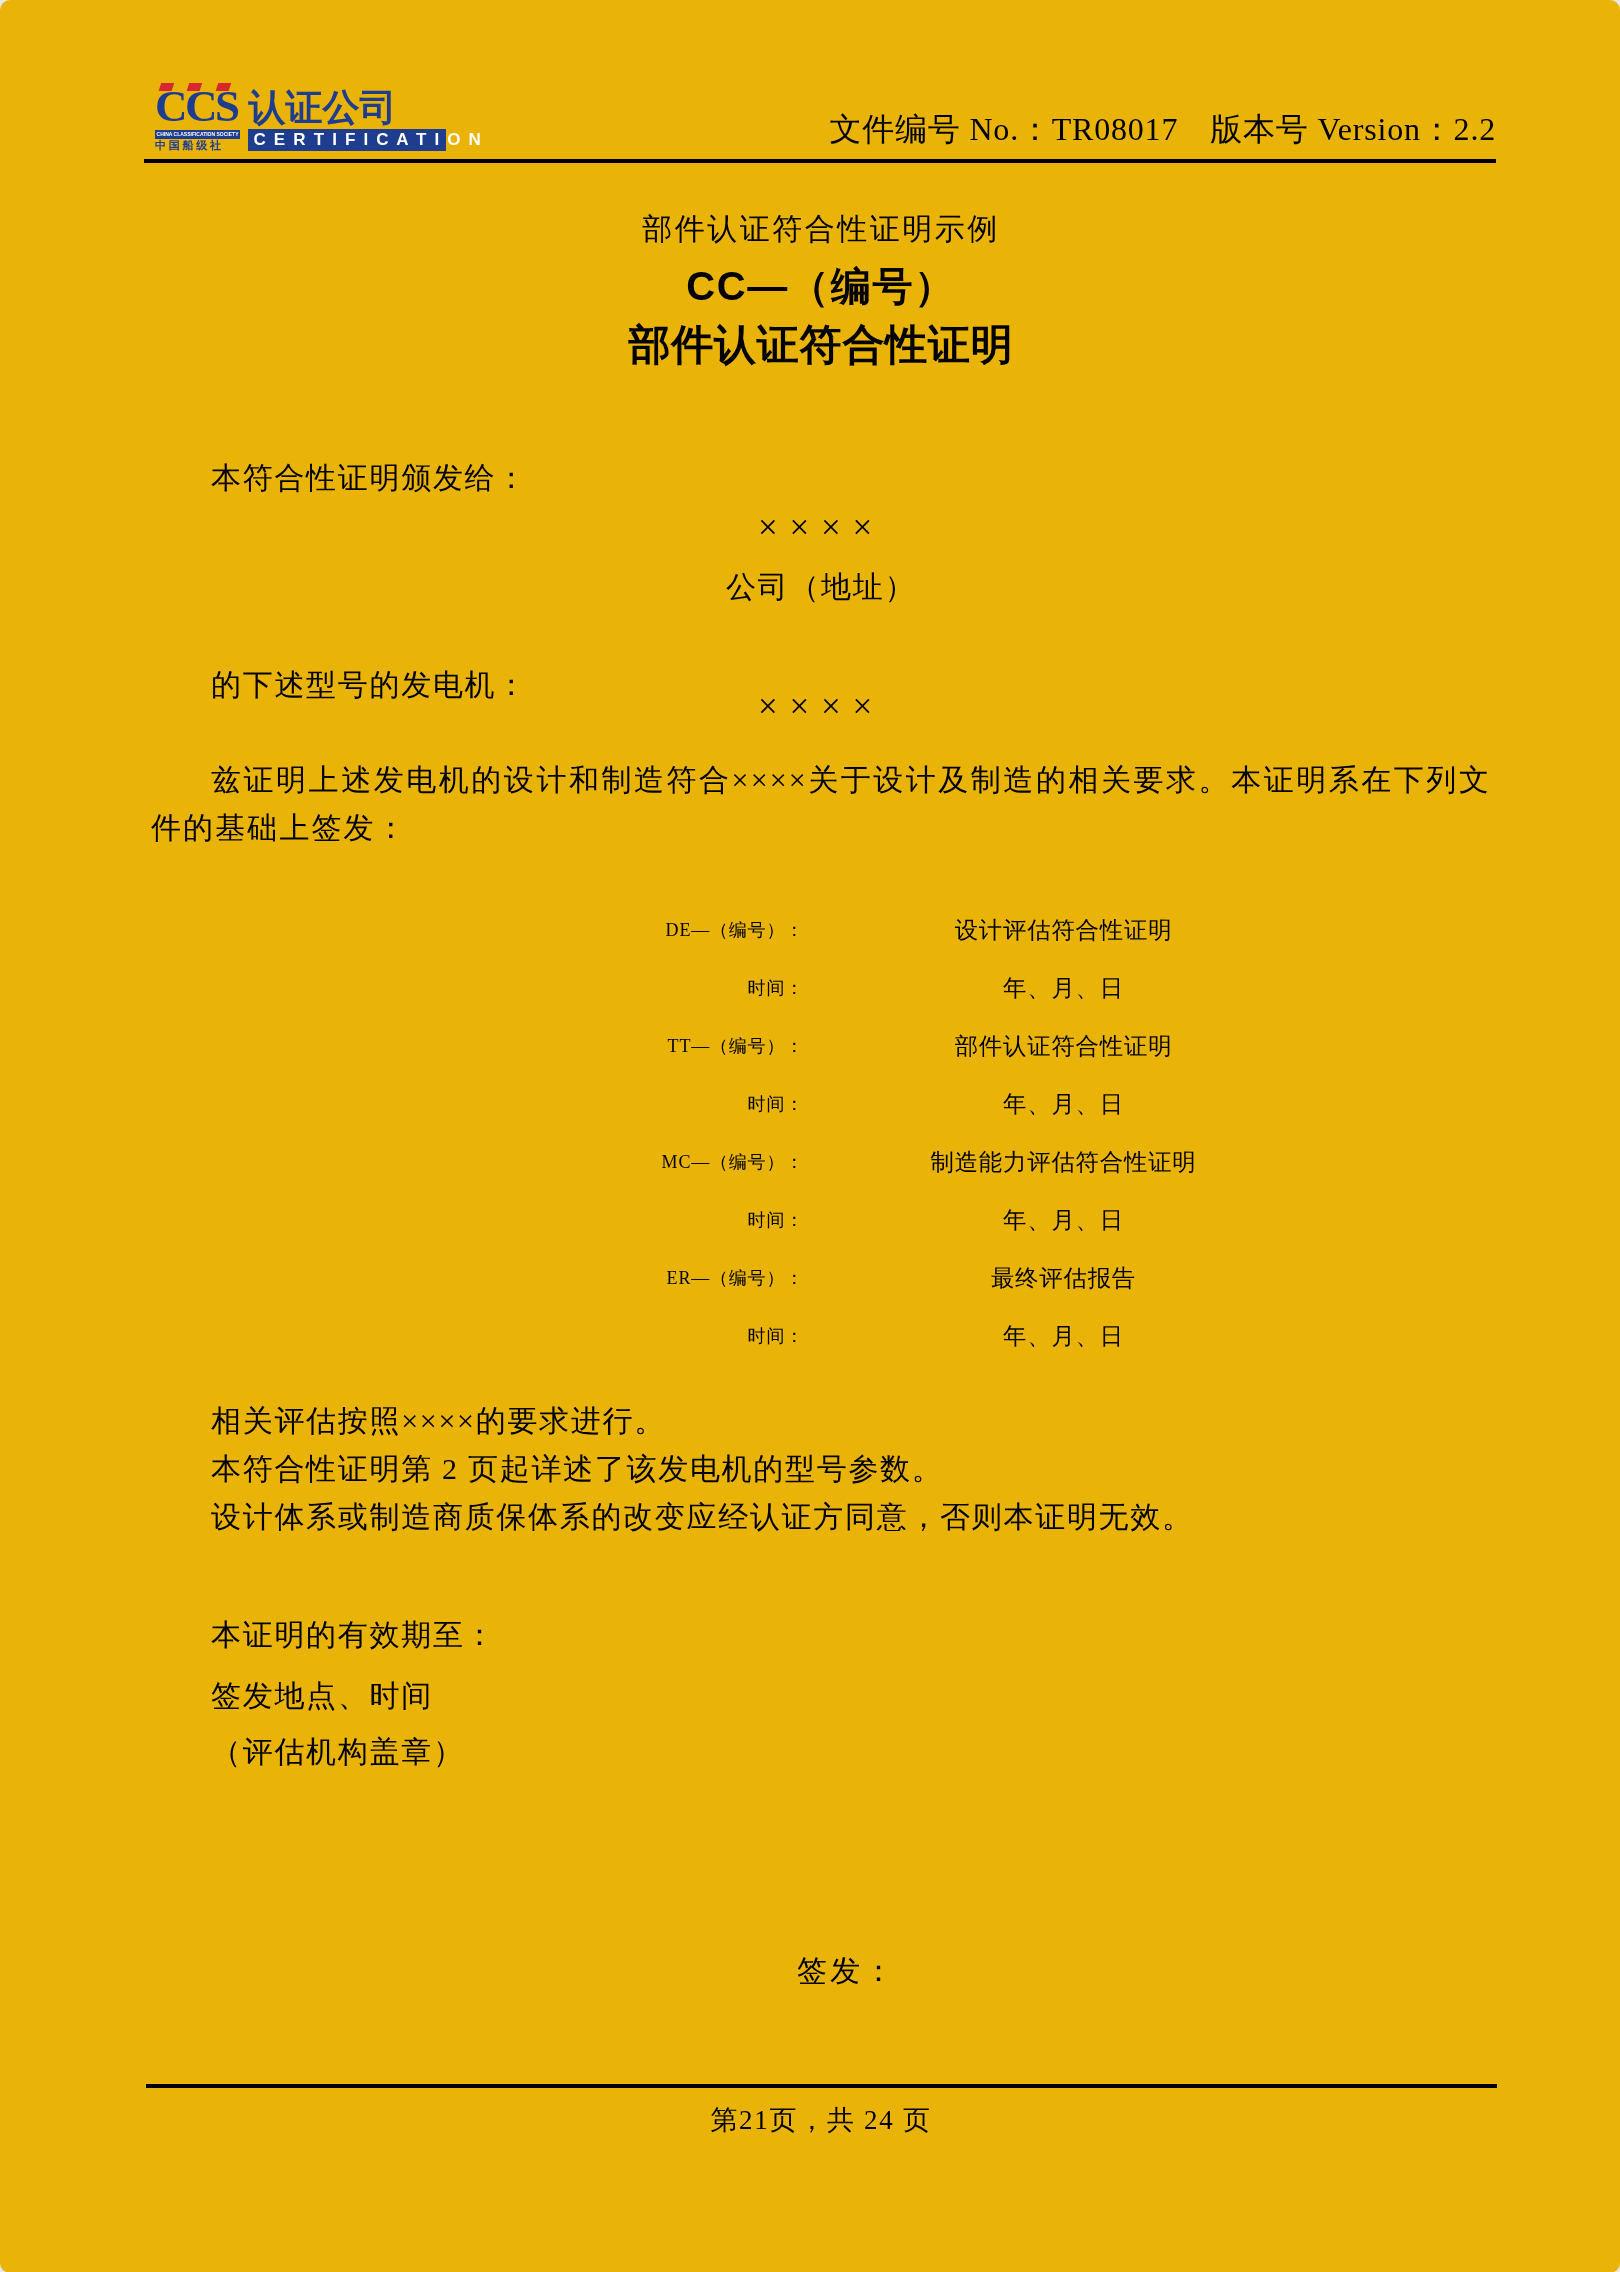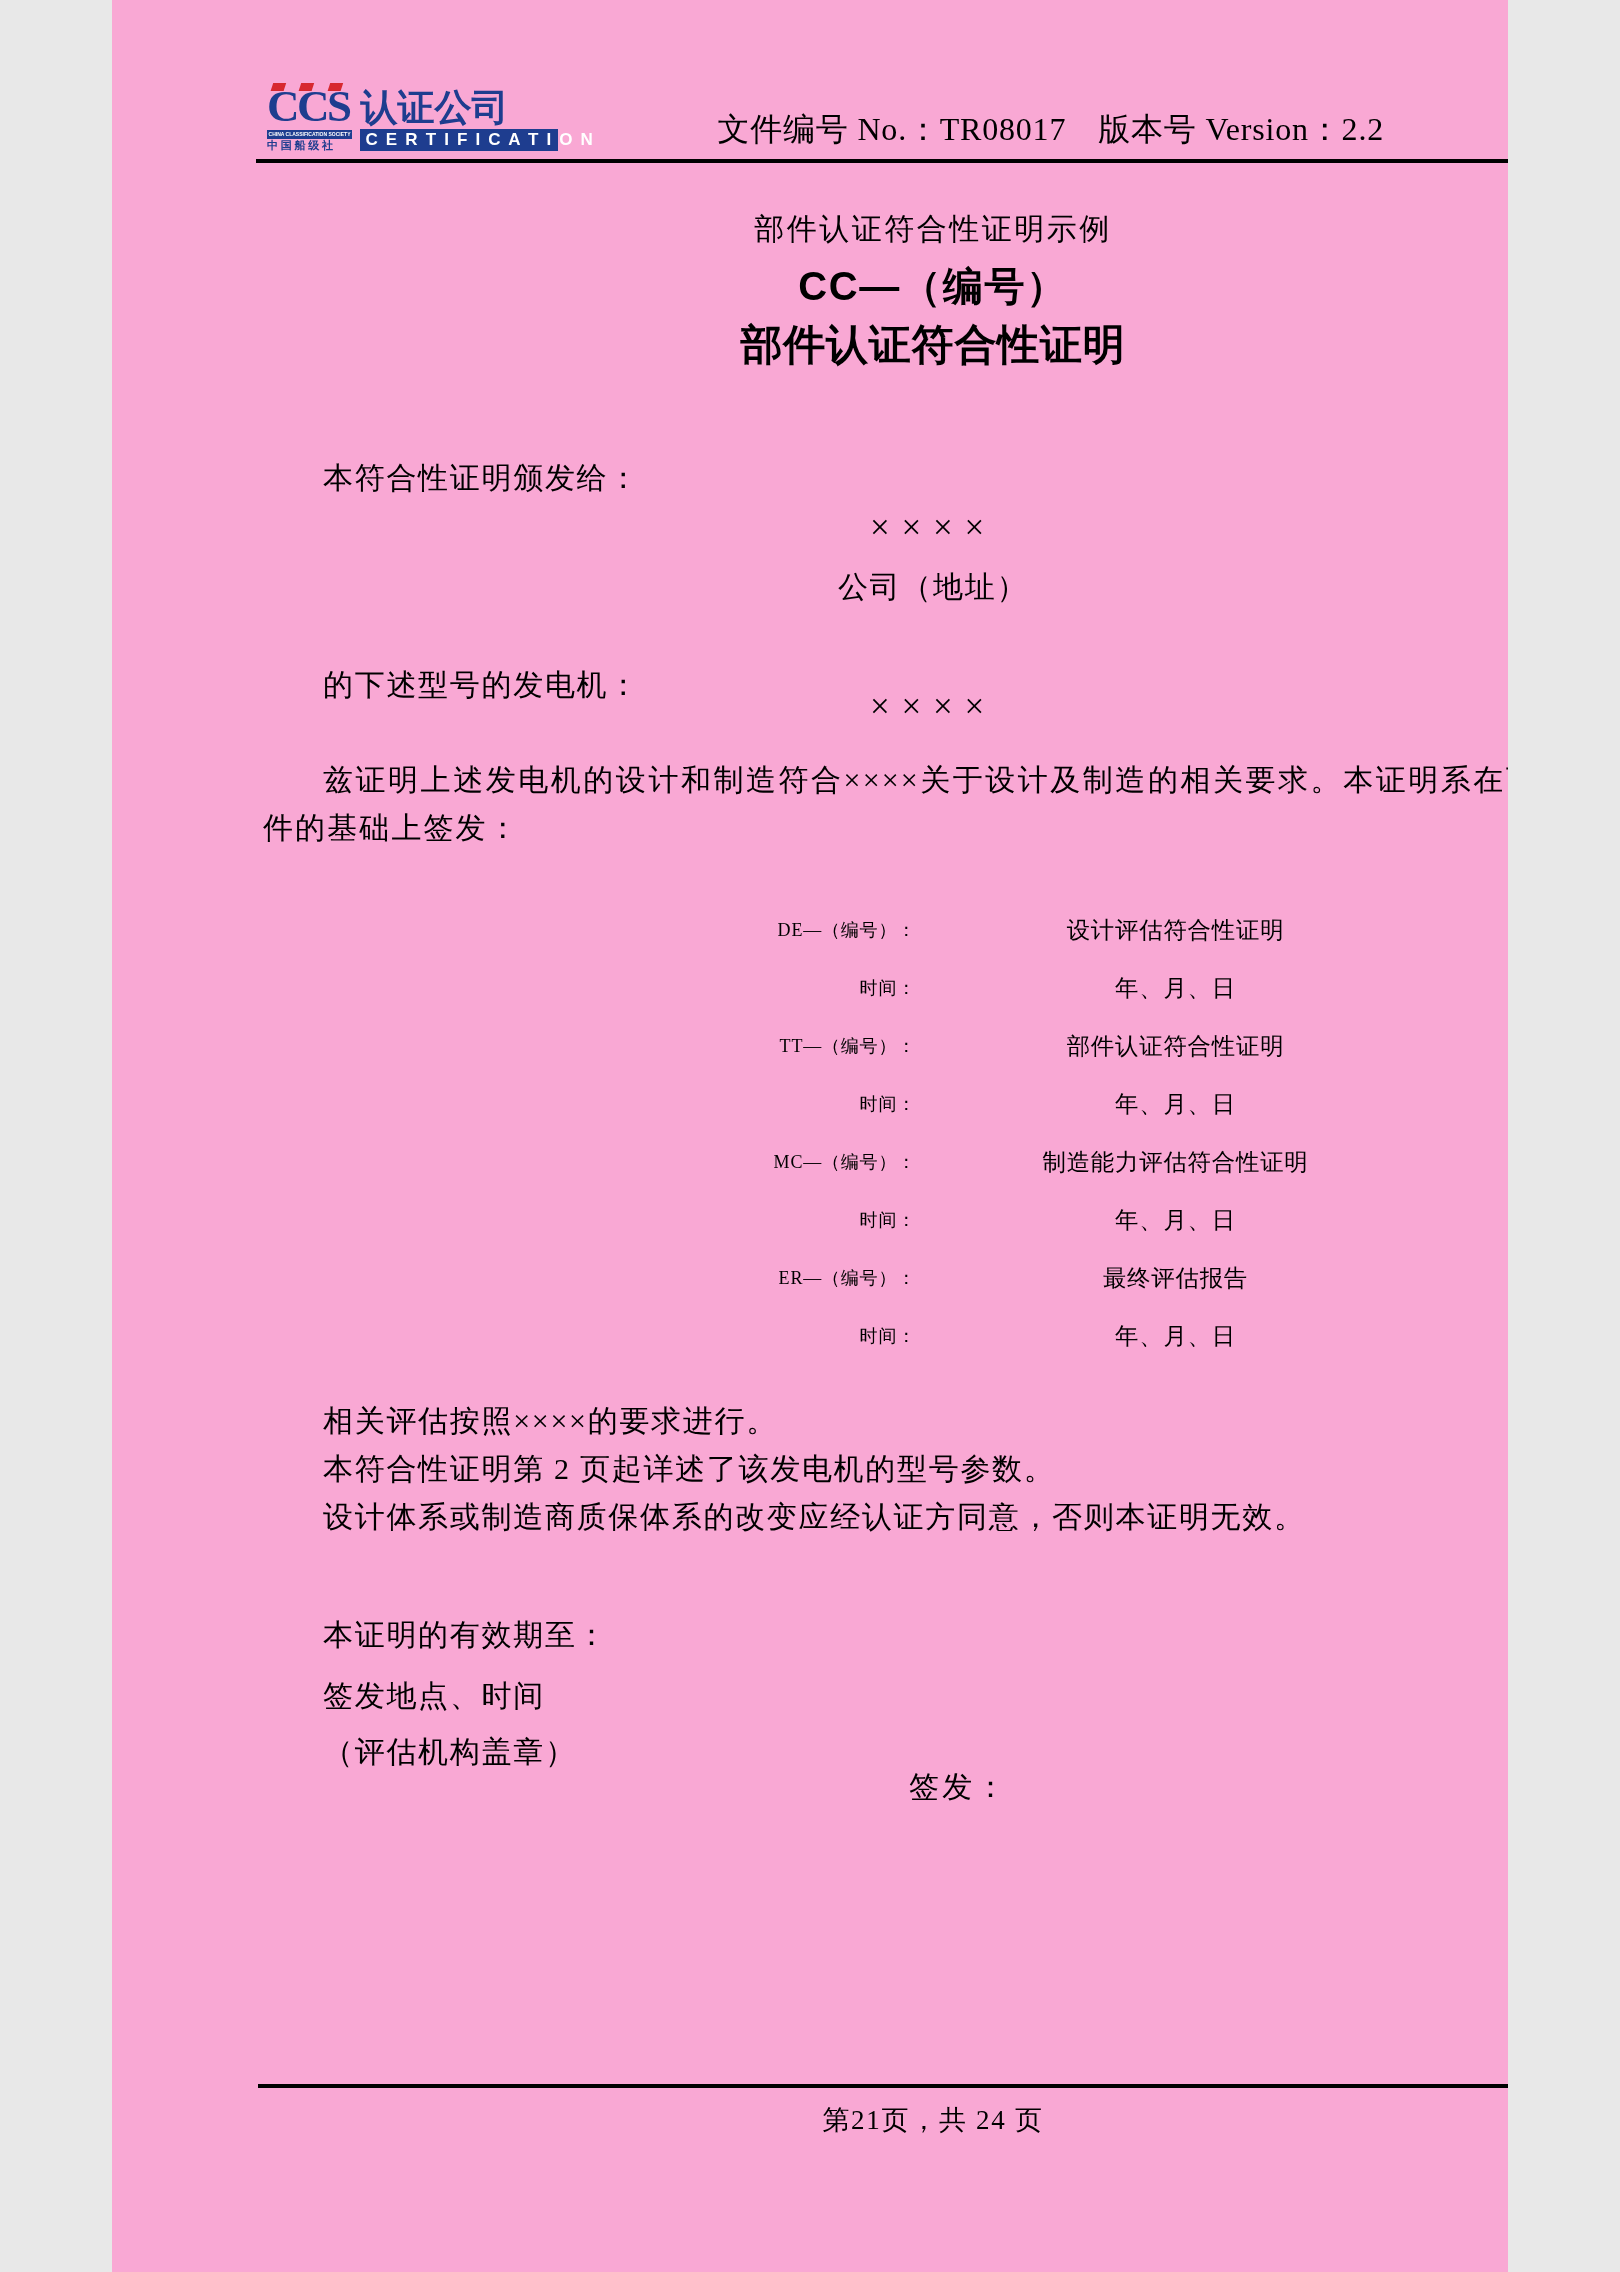--- a/index.html
+++ b/index.html
@@ -1,24 +1,25 @@
 <!DOCTYPE html>
 <html lang="zh" style="--brand-blue: #1e3d8f; --brand-red: #d7282f;font-size:13.4px"><head>
 <meta charset="utf-8">
 <style>
   html, body { margin: 0; padding: 0; background: #e8e8e8; }
   .page {
     position: relative;
-    width: 1396px;
+    width: 1620px;
     height: 2273px;
-    background: #f9a8d4;
+    background: #eab308;
     margin: 0 auto;
     overflow: hidden;
     font-family: "Liberation Serif", "DejaVu Serif", serif;
     color: #000000;
+    border-radius: 10px;
   }
 
   
   .logo {
     position: absolute;
     left: 155px;
     top: 86px;
     display: grid;
     grid-template-columns: 85px 198px;
     grid-column-gap: 8.4px;
@@ -217,21 +218,21 @@
     width: 1340px;
     font-size: 30px;
     line-height: 48px;
     letter-spacing: 1.7px;
   }
   .note-line { padding-left: 60px; }
 
   .sign-label {
     position: absolute;
     left: 797px;
-    top: 1768px;
+    top: 1952px;
     font-size: 30px;
     line-height: 37px;
     letter-spacing: 3.3px;
   }
 
   
   .footer-rule {
     position: absolute;
     left: 146px;
     top: 2084px;

